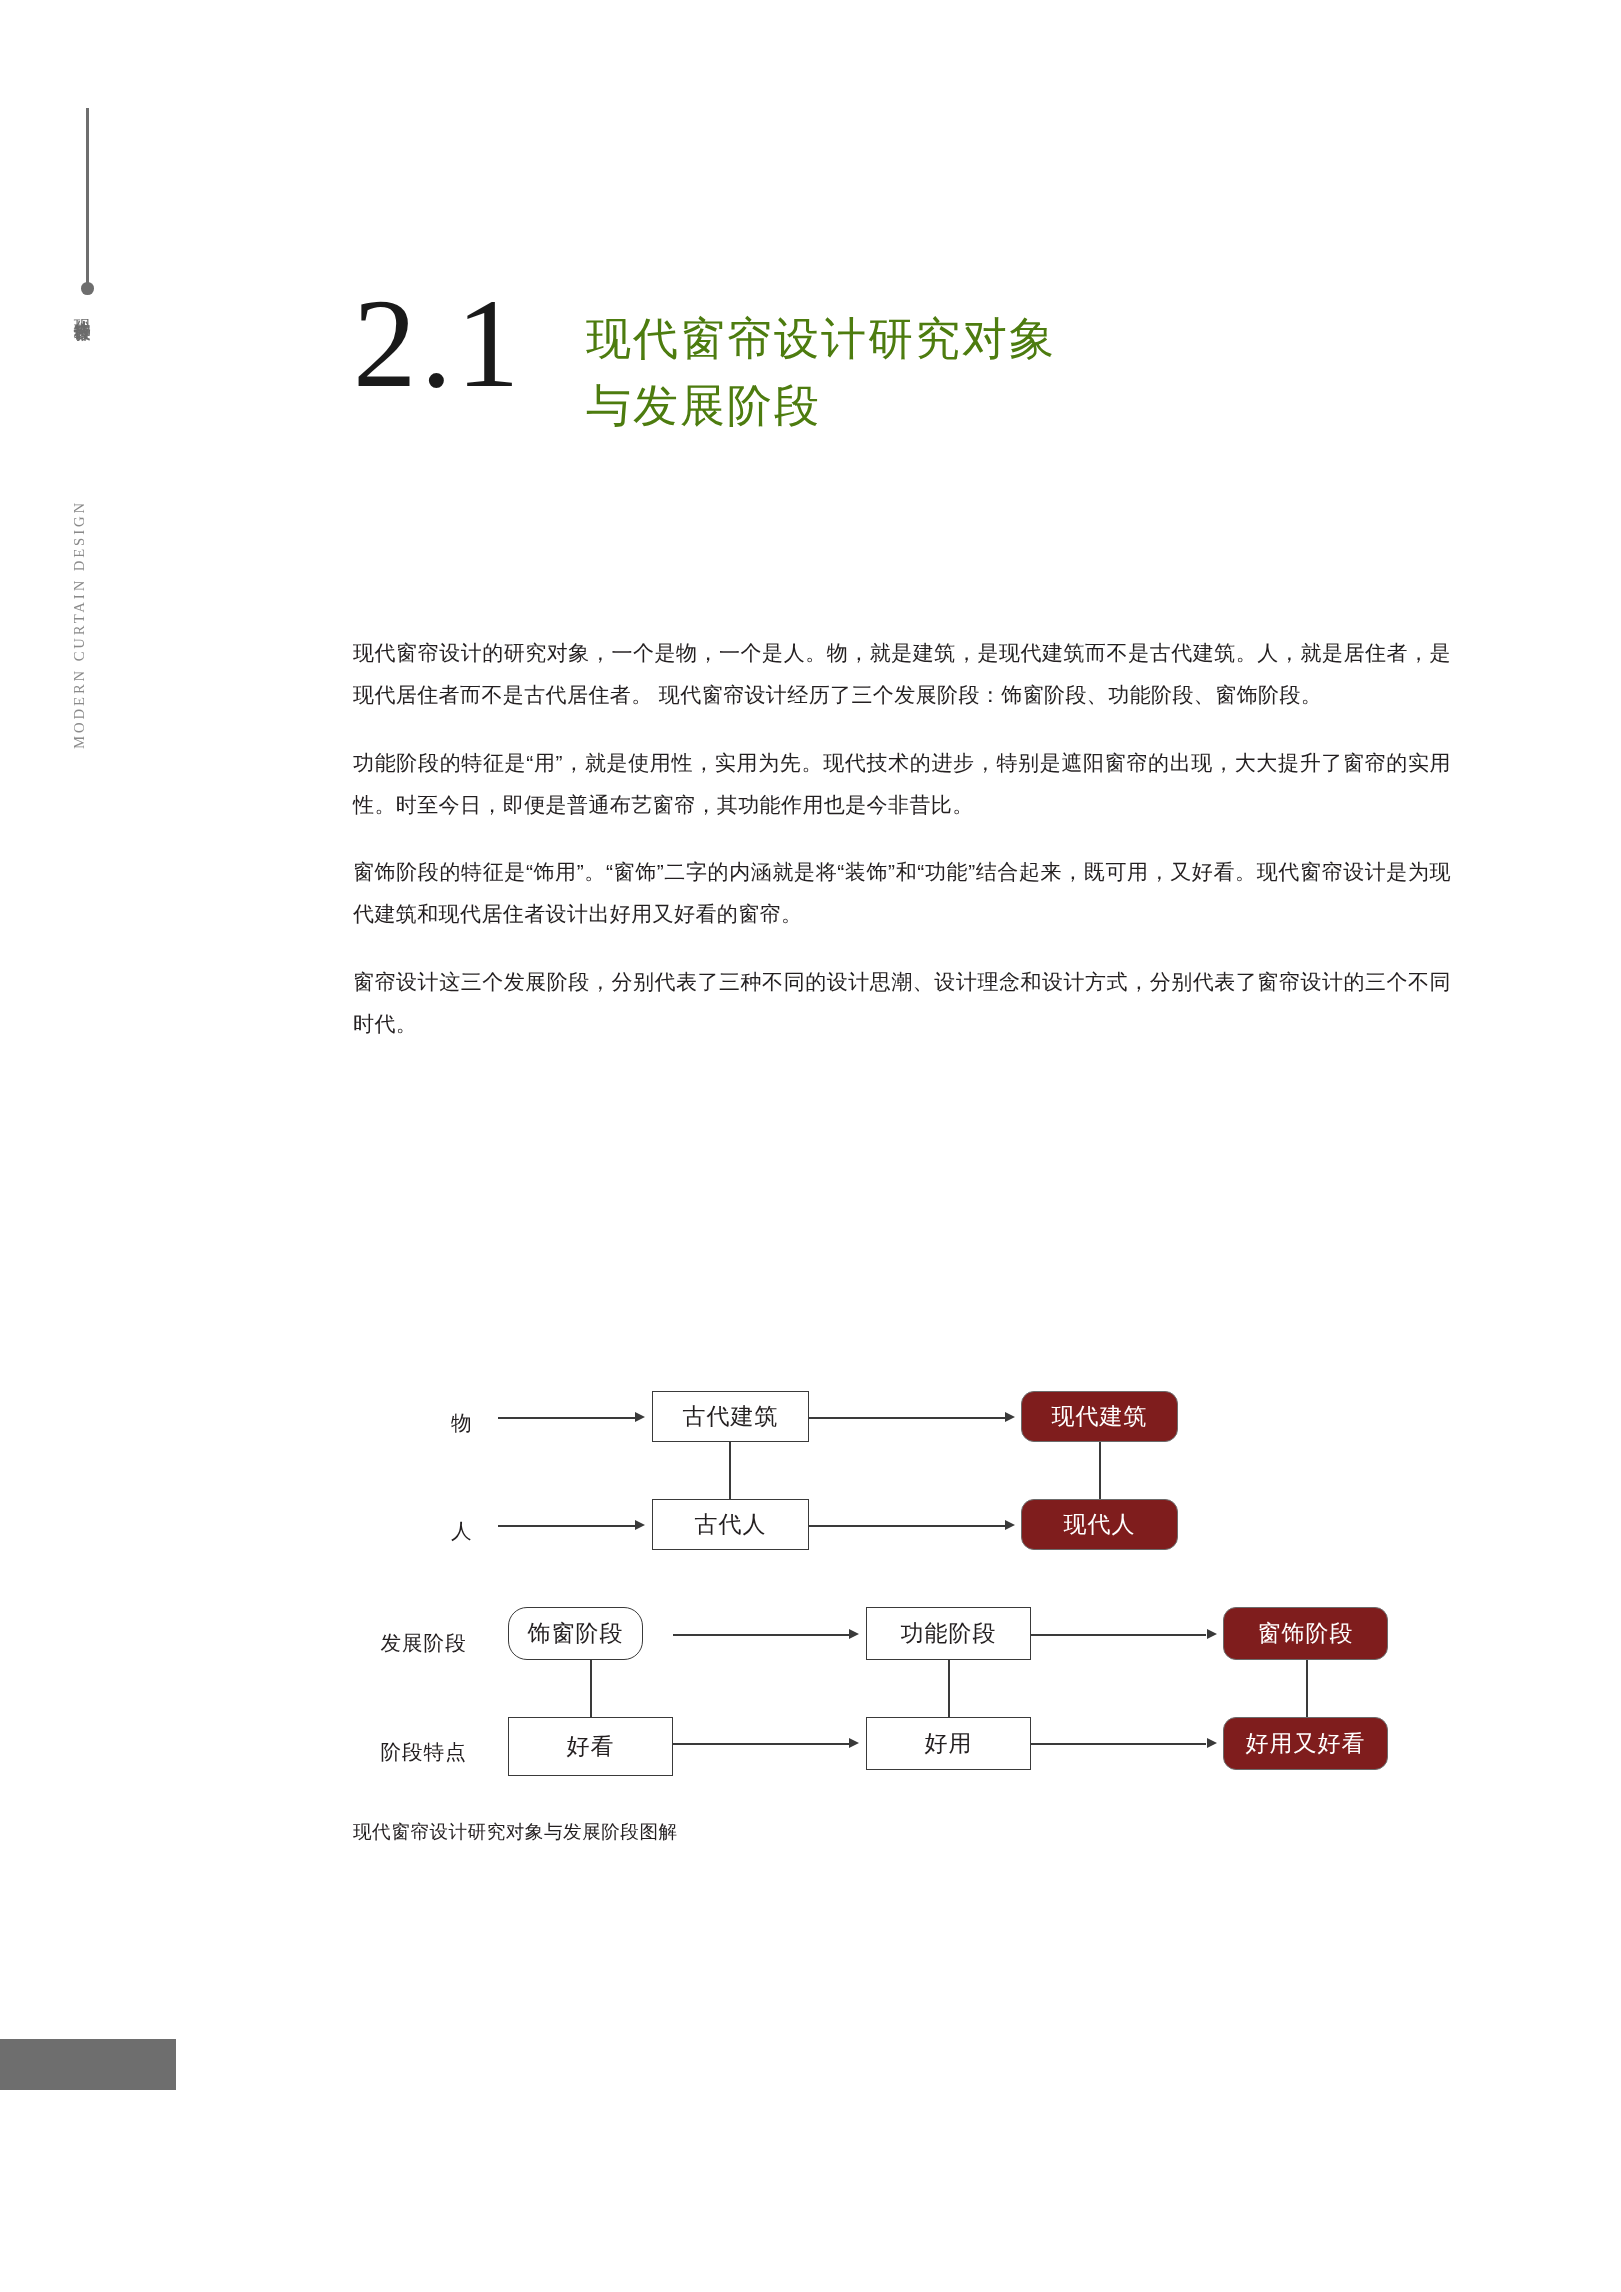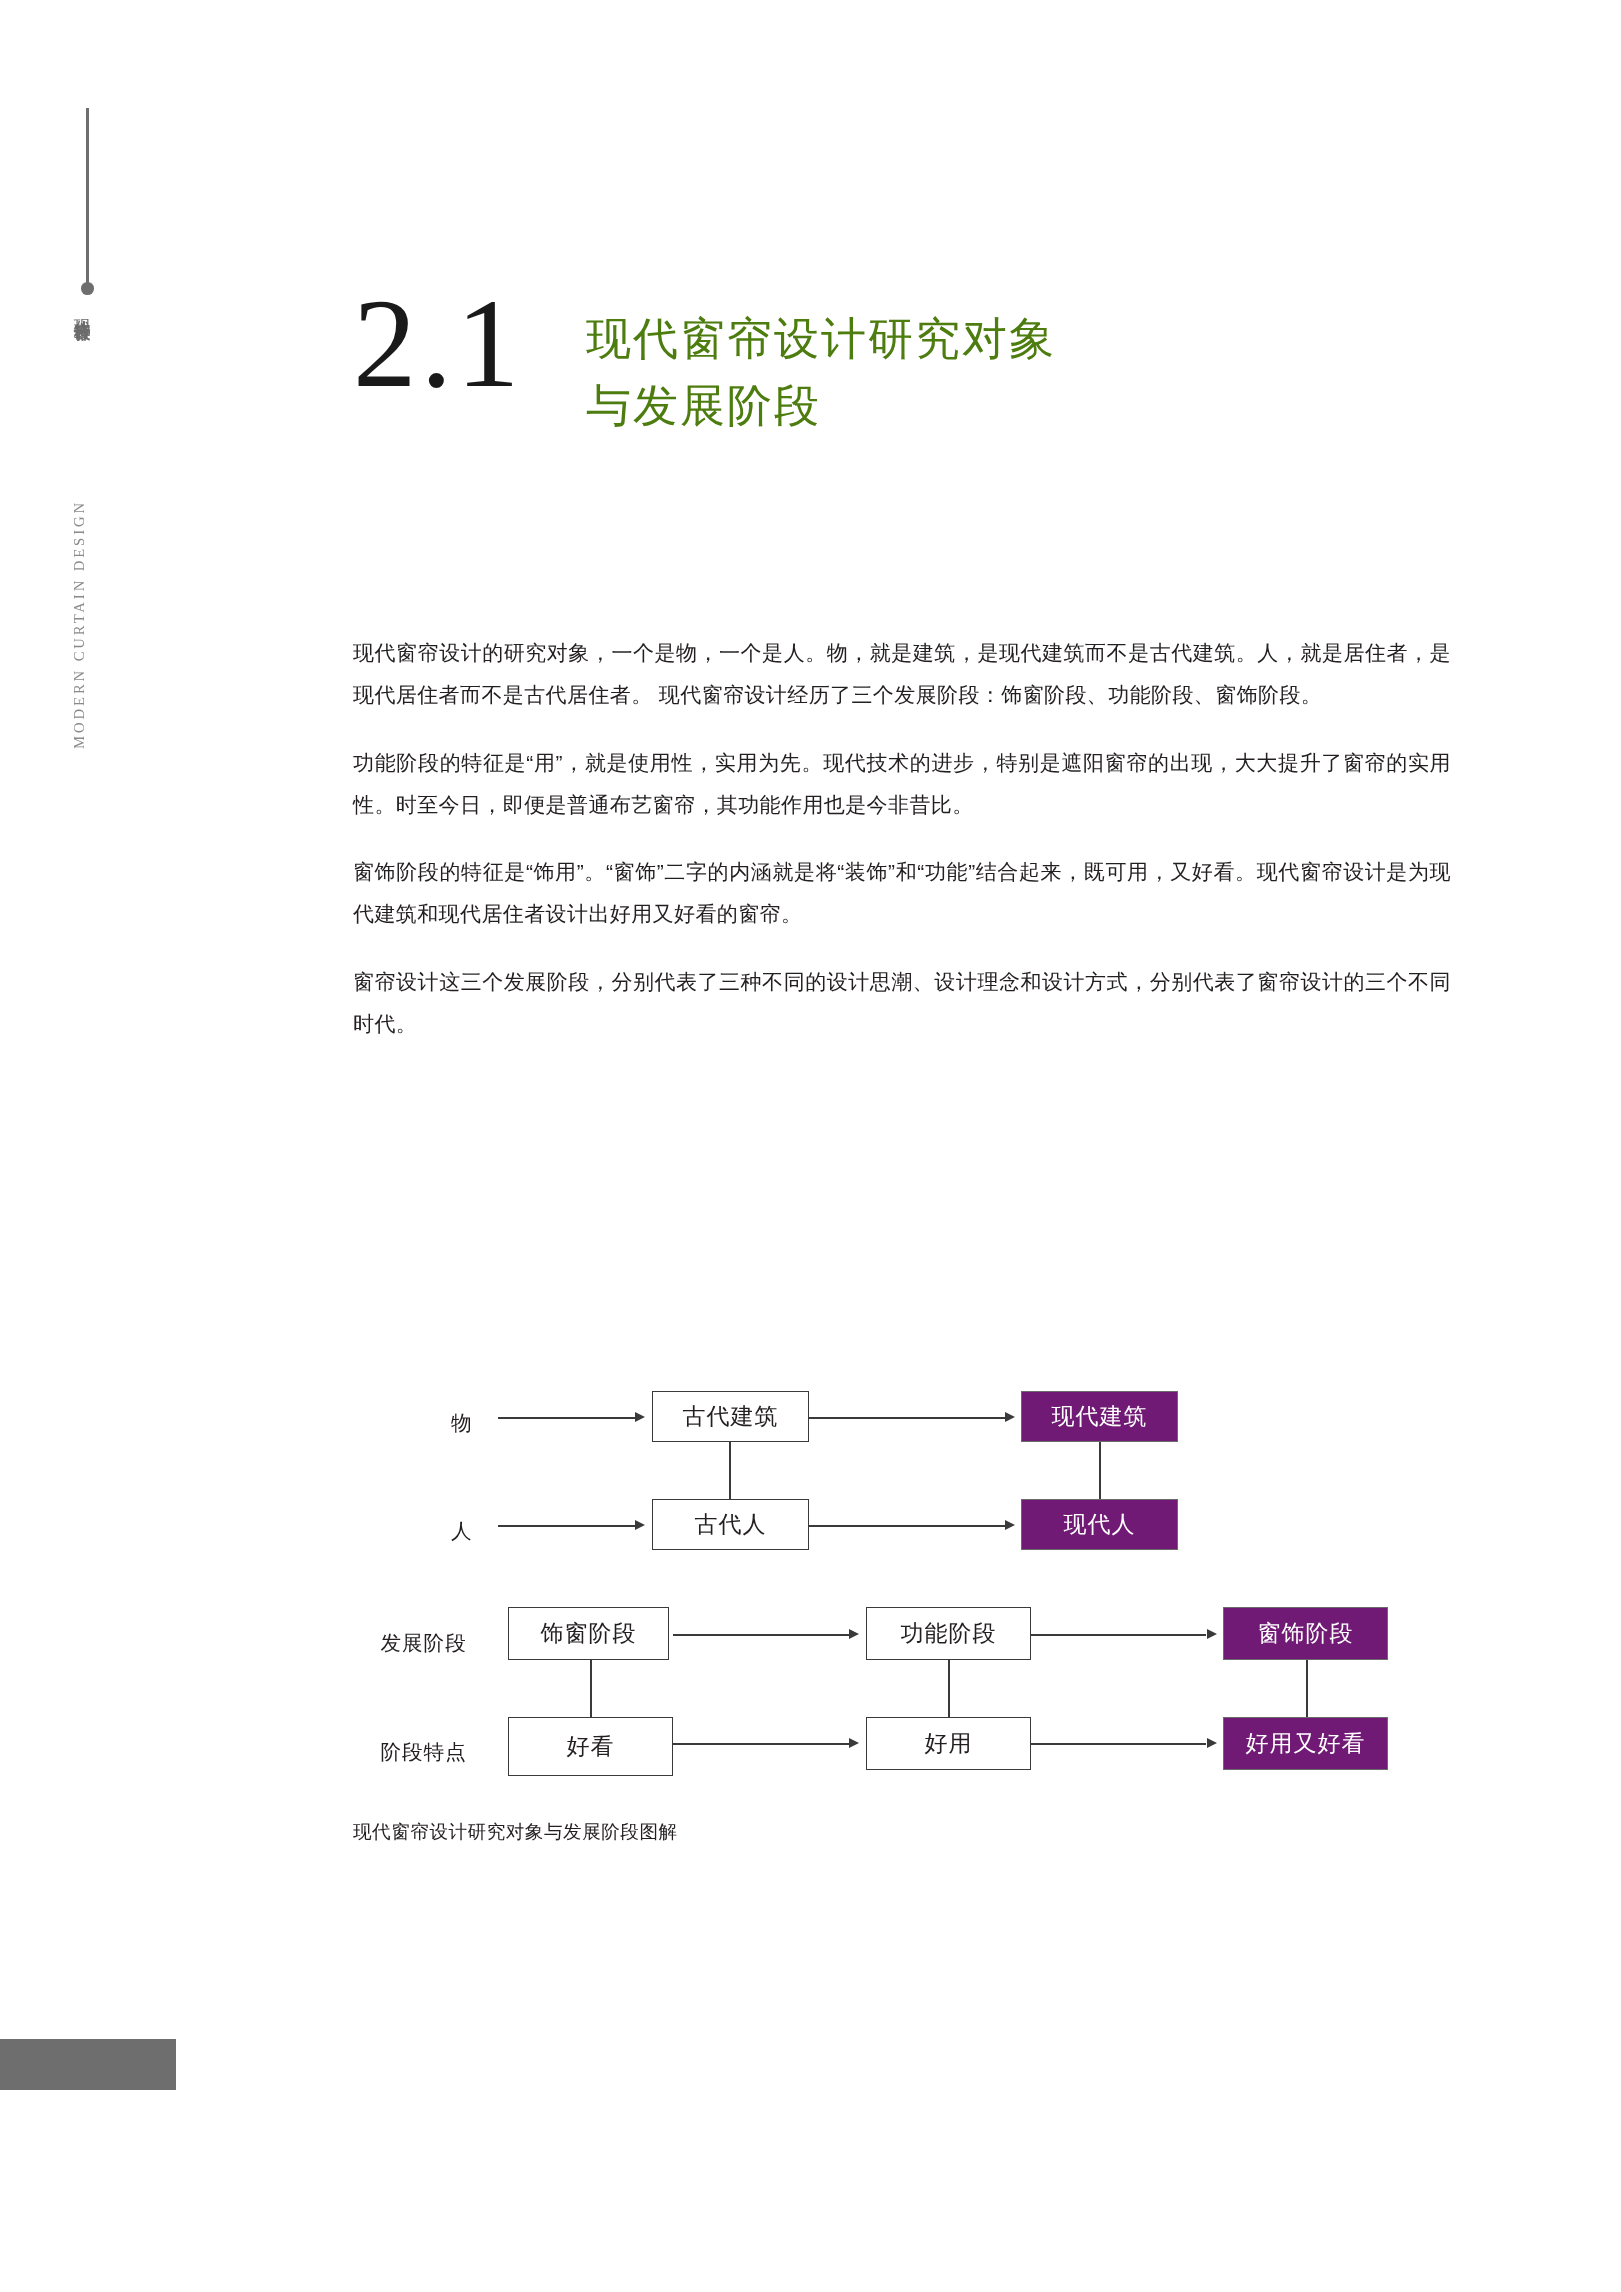--- a/index.html
+++ b/index.html
@@ -123,23 +123,24 @@
     background: #ffffff;
     display: flex;
     align-items: center;
     justify-content: center;
     font-size: 23px;
     letter-spacing: 1px;
     color: #231f20;
     white-space: nowrap;
   }
   .dg-box.filled {
-    background: #701a75;
+    background: #7f1d1d;
     border-color: #6b6b6b;
     color: #ffffff;
+    border-radius: 13px;
   }
   .dg-line {
     position: absolute;
     background: #3a3a3a;
   }
   .dg-arrow {
     position: absolute;
     width: 0; height: 0;
     border-top: 5.9px solid transparent;
     border-bottom: 5.9px solid transparent;
@@ -217,21 +218,21 @@
 
   <div class="dg-box" style="left:299px; top:137px; width:157px; height:51px;">古代人</div>
 
   <div class="dg-line" style="left:456px; top:163px; width:196px; height:1.6px;"></div>
   <div class="dg-arrow" style="left:652px; top:158px;"></div>
 
   <div class="dg-box filled" style="left:668px; top:137px; width:157px; height:51px;">现代人</div>
 
   <div class="dg-label" style="left:27.4px; top:267px;">发展阶段</div>
 
-  <div class="dg-box" style="left:155px; top:245px; width:161px; height:53px;">饰窗阶段</div>
+  <div class="dg-box" style="left:155px; top:245px; width:135px; height:53px;border-radius:19px;">饰窗阶段</div>
 
   <div class="dg-line" style="left:320px; top:272px; width:176px; height:1.6px;"></div>
   <div class="dg-arrow" style="left:496px; top:267px;"></div>
 
   <div class="dg-box" style="left:513px; top:245px; width:165px; height:53px;">功能阶段</div>
 
   <div class="dg-line" style="left:677px; top:272px; width:176px; height:1.6px;"></div>
   <div class="dg-arrow" style="left:854px; top:267px;"></div>
 
   <div class="dg-box filled" style="left:870px; top:245px; width:165px; height:53px;">窗饰阶段</div>

